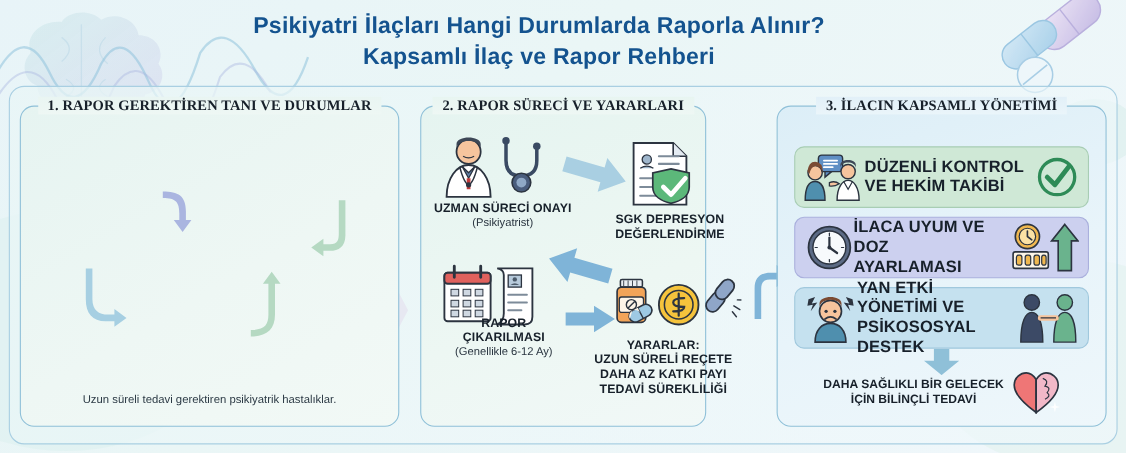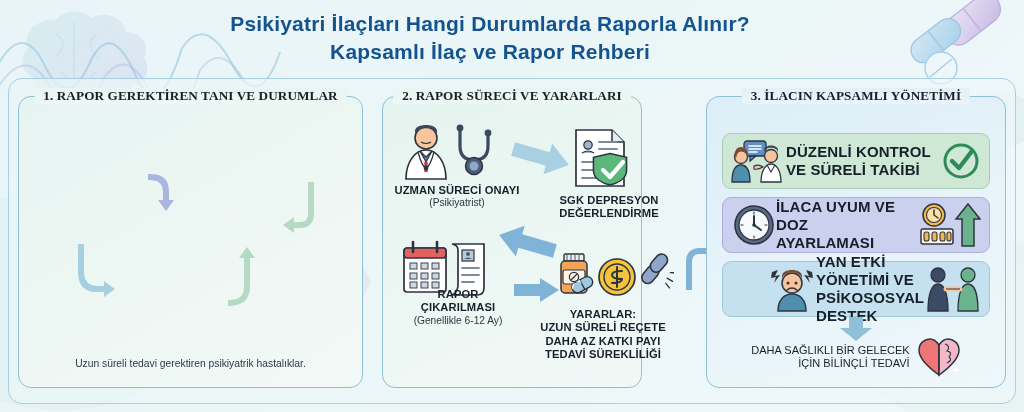--- a/index.html
+++ b/index.html
@@ -75,26 +75,26 @@
   .row3{
     position:absolute;display:flex;align-items:center;border-radius:9px;
     border:1.1px solid #b6c4d8;z-index:3;
   }
   .row3 .rtext{
     flex:1;text-align:left;font-size:15px;font-weight:bold;color:#17202a;
     line-height:1.2;letter-spacing:.1px;
   }
   #row-a{left:722px;top:133px;width:268px;height:56px;background:#cfe8d6;border-color:#a8cdb4;}
   #row-b{left:722px;top:197px;width:268px;height:56px;background:#ccd0ef;border-color:#aab0dd;}
-  #row-c{left:722px;top:261px;width:268px;height:56px;background:#c5e1ef;border-color:#a0c8dd;padding-left:37px;}
+  #row-c{left:722px;top:261px;width:268px;height:56px;background:#c5e1ef;border-color:#a0c8dd;}
   .row-final{
     position:absolute;left:722px;top:337px;width:268px;display:flex;align-items:center;
     justify-content:center;gap:7px;z-index:3;
   }
-  .row-final .rtext{font-size:11px;font-weight:normal;color:#17202a;line-height:1.22;text-align:right;}
+  .row-final .rtext{font-size:11px;font-weight:bold;color:#17202a;line-height:1.22;text-align:center;}
 </style>
 </head>
 <body>
 
 <svg class="bg-decor" viewBox="0 0 1024 412">
   <defs>
     <linearGradient id="brainG" x1="0" y1="0" x2="1" y2="1">
       <stop offset="0%" stop-color="#b9e2e0" stop-opacity=".55"></stop>
       <stop offset="100%" stop-color="#c6bce8" stop-opacity=".5"></stop>
     </linearGradient>
@@ -431,21 +431,21 @@
       <path d="M4 17 Q5 8 11 8 Q18 8 18 18 Q16 12 11 12 Q7 13 6 19Z" fill="#7b4b33"></path>
       <path d="M2 43 C2 31 6 26 11 26 C16 26 20 31 20 43Z" fill="#4f8fae" stroke="#2c3440" stroke-width="1.3"></path>
       <circle cx="41" cy="17" r="6.5" fill="#f6c49d" stroke="#2c3440" stroke-width="1.3"></circle>
       <path d="M34 14 C34 7 48 7 48 14 L48 11 C48 5 34 5 34 11Z" fill="#3d4756"></path>
       <path d="M31 43 C31 31 36 25 41 25 C46 25 51 31 51 43Z" fill="#ffffff" stroke="#2c3440" stroke-width="1.3"></path>
       <path d="M37 26 L41 33 L45 26" fill="none" stroke="#2c3440" stroke-width="1.1"></path>
       <path d="M24 27 Q29 25 33 28 Q28 31 24 30Z" fill="#f6c49d" stroke="#2c3440" stroke-width="1.2"></path>
     </svg>
   </span>
   <span class="rtext">
-    <span>DÜZENLİ KONTROL</span><br><span>VE SÜRELİ TAKİBİ</span>
+    <span>DÜZENLİ KONTROL</span><br><span>VE HEKİM TAKİBİ</span>
   </span>
   <span style="padding-right:9px;line-height:0">
     <svg width="38" height="38" viewBox="0 0 38 38">
       <circle cx="19" cy="19" r="16" fill="none" stroke="#2e8b57" stroke-width="3"></circle>
       <path d="M10 19 L17 26 L30 9" fill="none" stroke="#2e8b57" stroke-width="4.4" stroke-linecap="round" stroke-linejoin="round"></path>
     </svg>
   </span>
 </div>
 
 <div class="row3" id="row-b">

